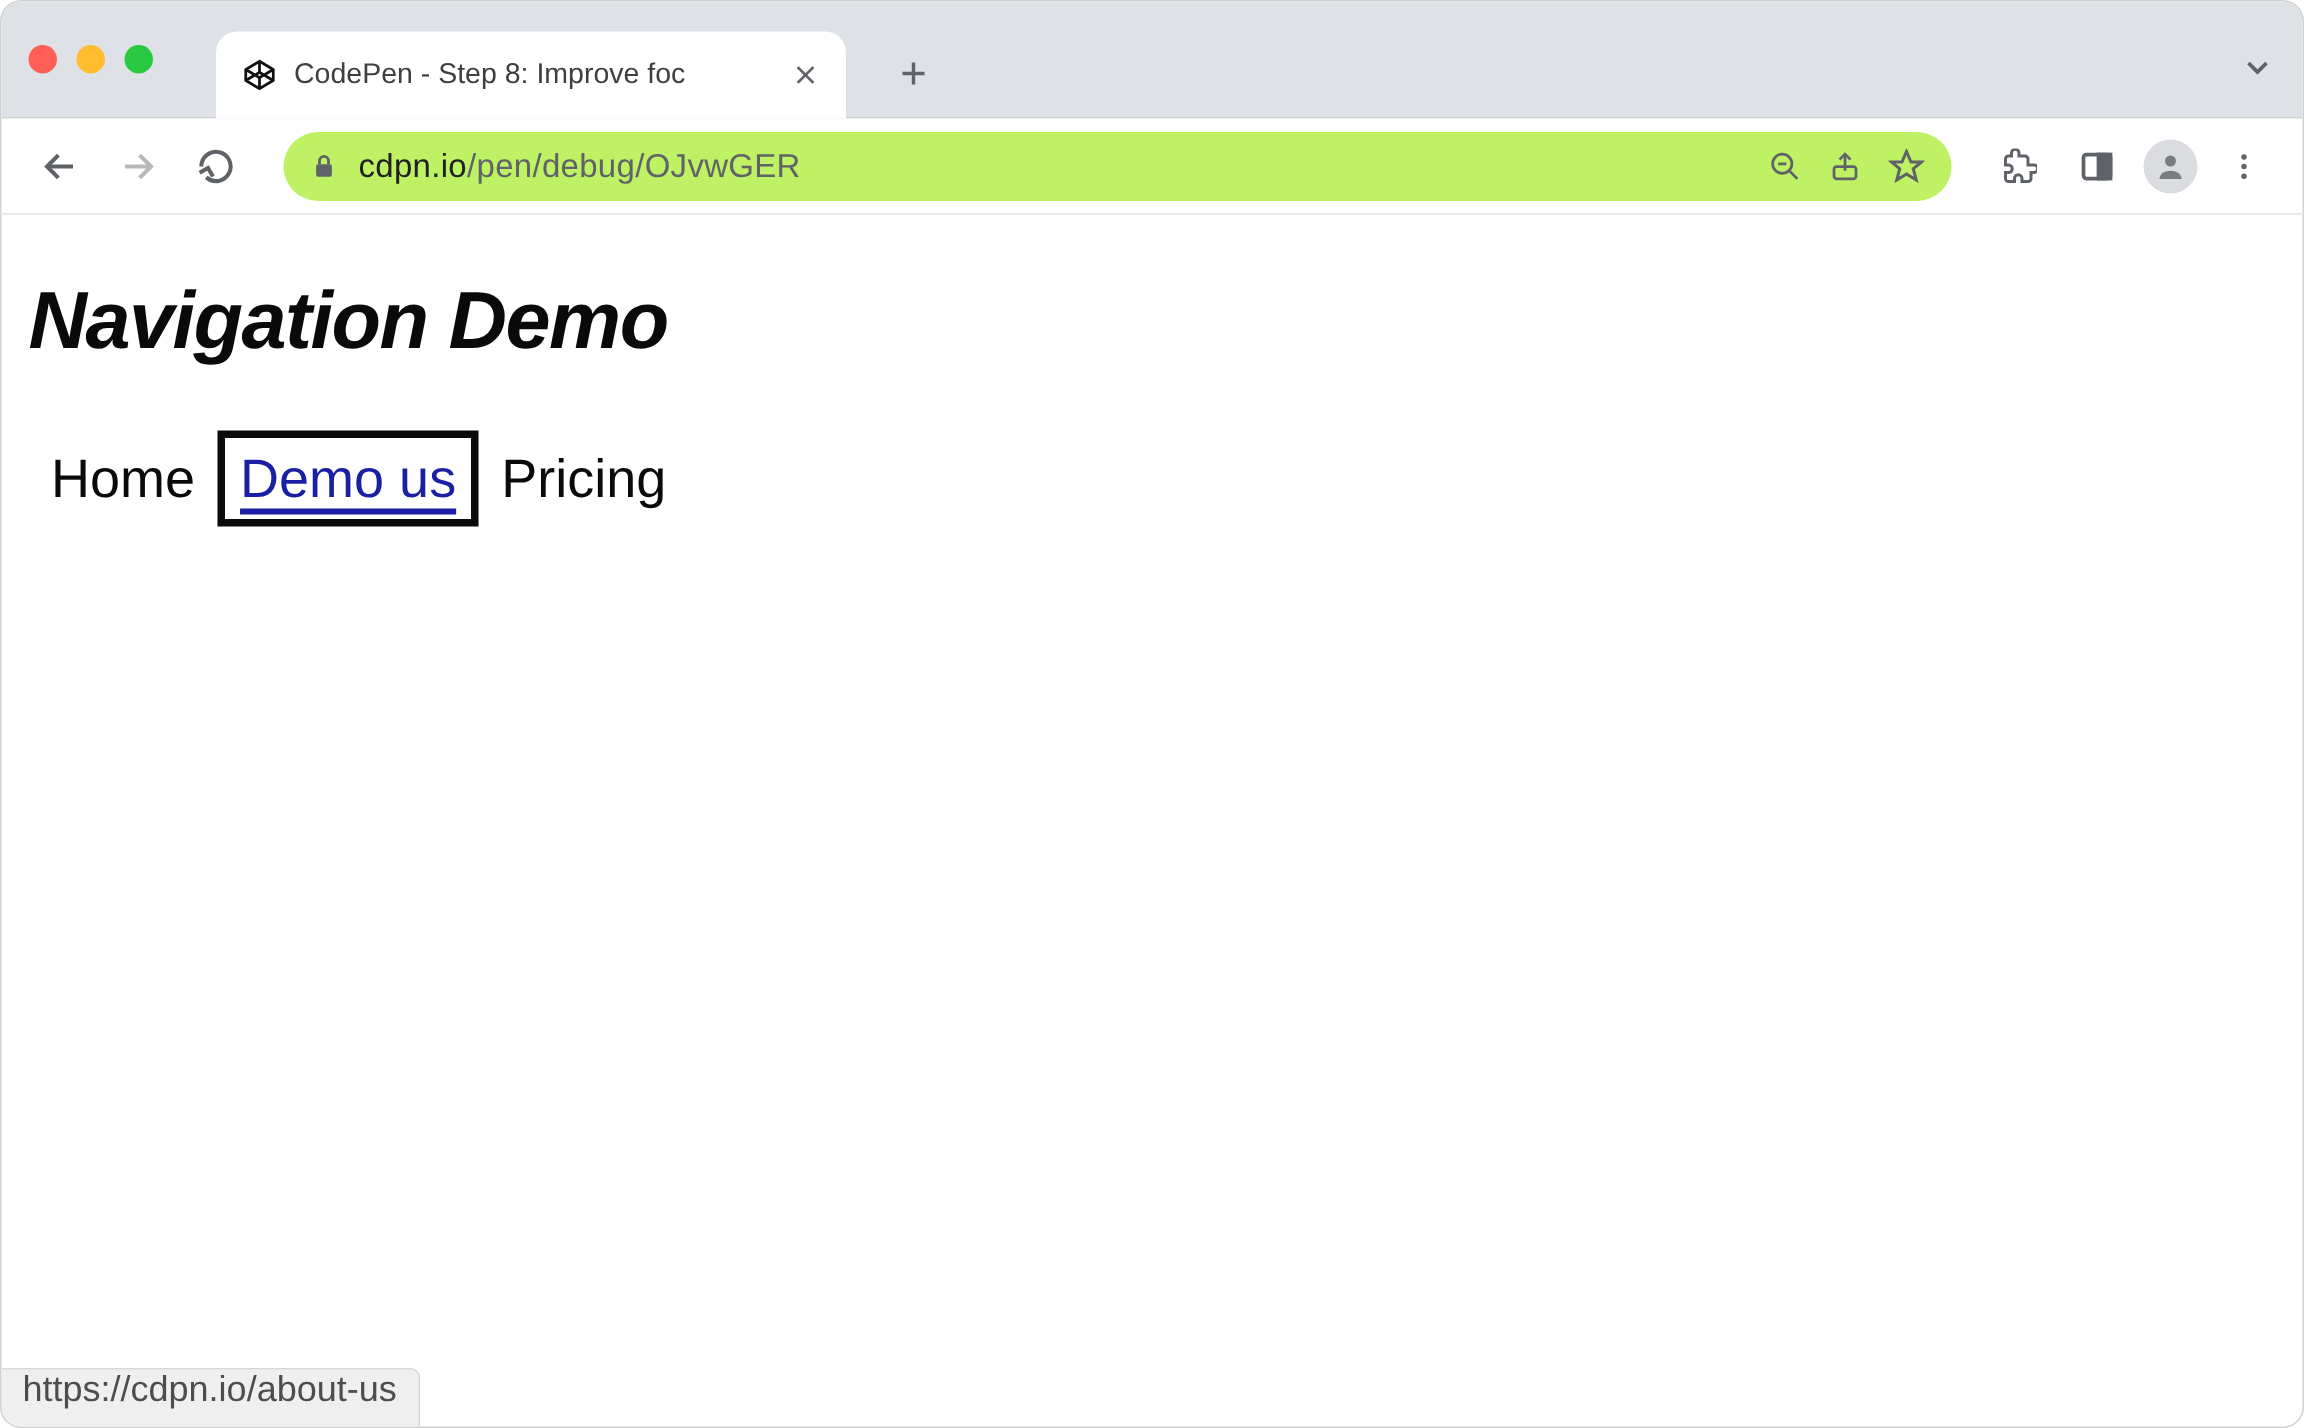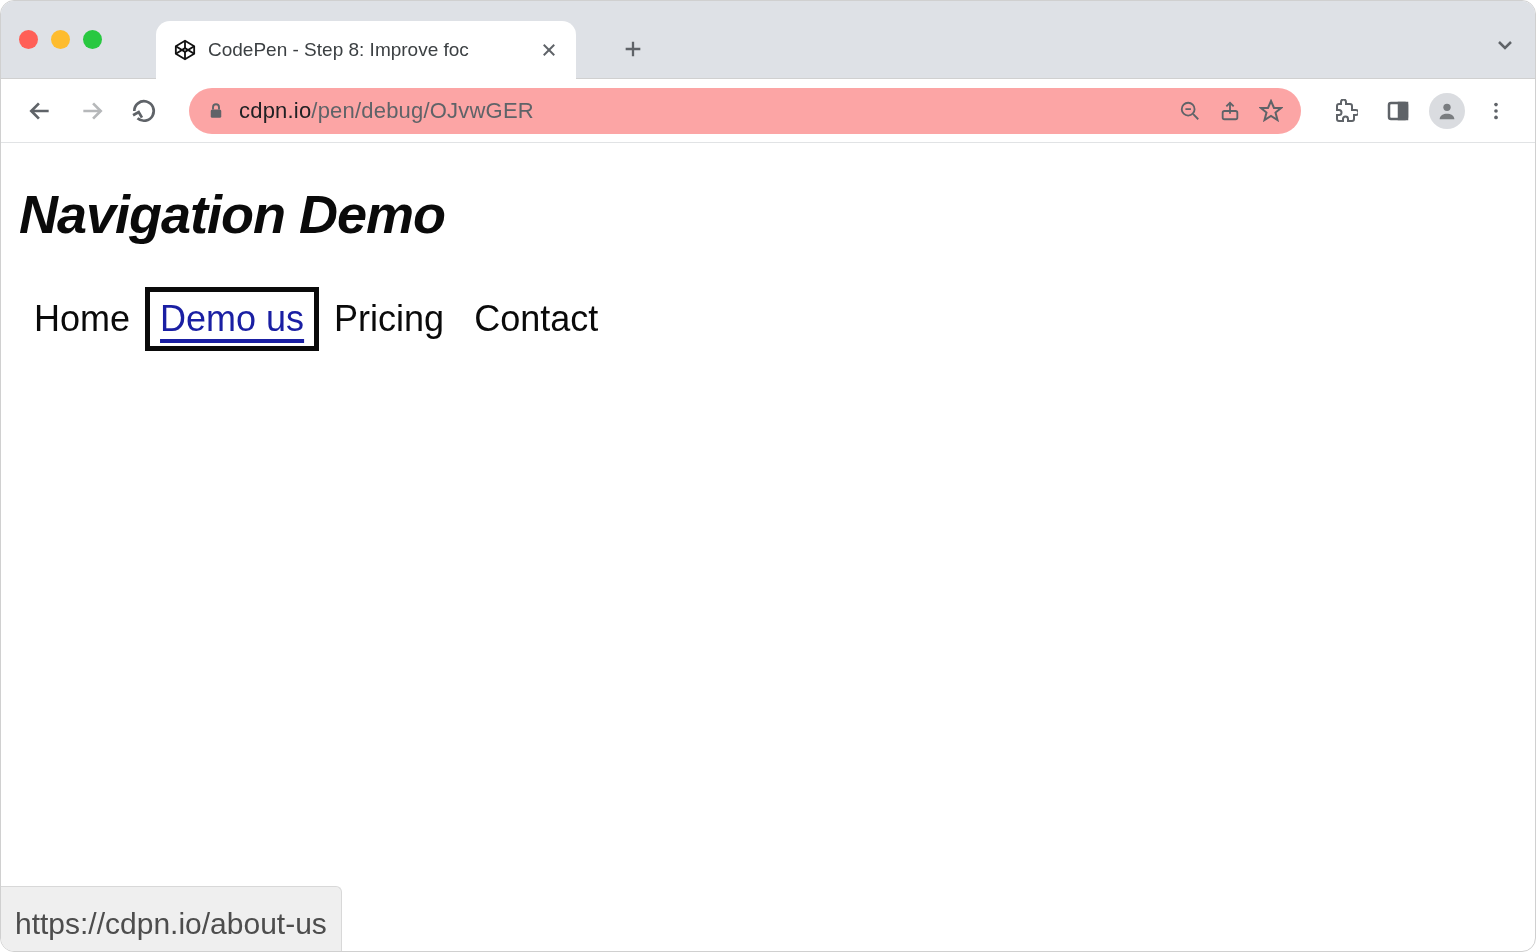--- a/index.html
+++ b/index.html
@@ -13,21 +13,21 @@
       border-radius: 14px;
       position: relative;
     }
     
     .chrome-tabstrip {
       height: 78px;
       background: #dee1e6;
       display: flex;
       align-items: center;
       padding: 0 18px;
-      gap: 26px;
+      gap: 14px;
       border-bottom: 1px solid #d0d0d0;
     }
     .traffic-lights { display: flex; gap: 13px; margin-right: 28px; align-items: center;}
     .tl { width: 19px; height: 19px; border-radius: 50%; }
     .tl.red { background: #ff5f57; }
     .tl.yellow { background: #febc2e; }
     .tl.green { background: #28c840; }
     .tab {
       background: #fff;
       border-radius: 14px 14px 0 0;
@@ -55,21 +55,21 @@
       gap: 10px;
     }
     .icon-btn {
       width: 42px; height: 42px; display:flex; align-items:center; justify-content:center;
       color:#5f6368; border-radius: 50%; cursor:pointer;
     }
     .icon-btn.disabled { color: #b6b8ba; }
     .omnibox {
       flex: 1;
       height: 46px;
-      background: #fca5a5;
+      background: #bef264;
       border-radius: 23px;
       display: flex;
       align-items: center;
       padding: 0 18px;
       gap: 14px;
       margin: 0 14px;
     }
     .omnibox .lock { color:#5f6368; }
     .omnibox .url { font-size: 22px; color:#202124; letter-spacing: 0.2px;}
     .omnibox .url .path { color:#5f6368; }
@@ -103,22 +103,22 @@
     }
     .status-bar {
       position: absolute;
       left: 0;
       bottom: 0;
       background: #efefef;
       border: 1px solid #d8d8d8;
       border-left: none;
       border-bottom: none;
       border-top-right-radius: 6px;
-      padding: 20px 14px 10px 14px;
-      font-size: 30px;
+      padding: 0 14px 10px 14px;
+      font-size: 24px;
       color: #4d4d4d;
     }
     svg { display:block; }
   </style>
 </head>
 <body>
 
 <div class="chrome-tabstrip">
   <div class="traffic-lights">
     <div class="tl red"></div>
@@ -232,17 +232,16 @@
       </svg>
   </div>
 </div>
 
 <div class="viewport">
   <h1 class="page-title">Navigation Demo</h1>
   <nav class="nav">
     <a href="#">Home</a>
     <a href="#" class="focused">Demo us</a>
     <a href="#">Pricing</a>
-    <a href="#">Contact</a>
   </nav>
 </div>
 
 <div class="status-bar">https://cdpn.io/about-us</div>
 
 </body></html>

